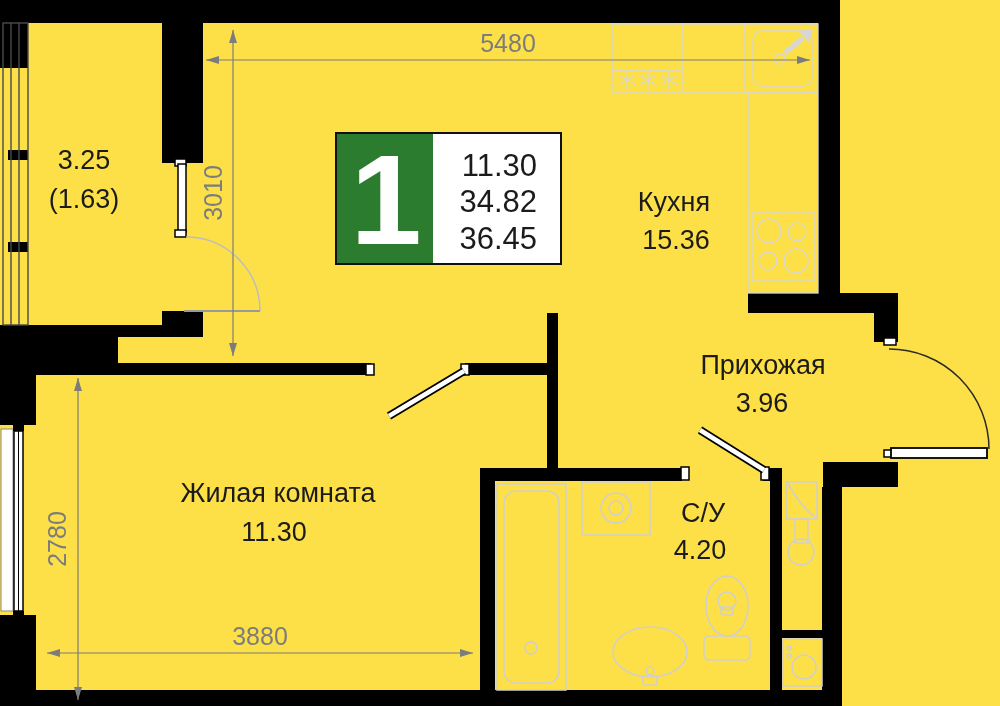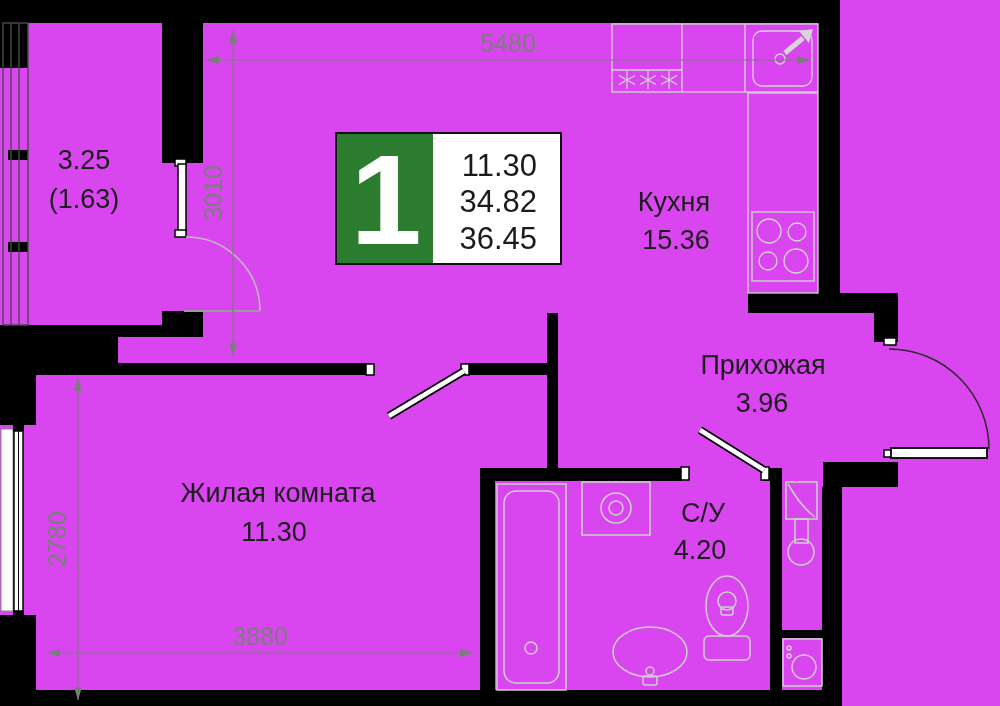--- a/index.html
+++ b/index.html
@@ -1,16 +1,16 @@
 <!DOCTYPE html>
 <html><head>
 <meta charset="utf-8">
 <style>
   html,body{margin:0;padding:0;background:#ffffff;}
-  .stage{width:1000px;height:706px;position:relative;background:#d946ef;overflow:hidden;}
+  .stage{width:1000px;height:706px;position:relative;background:#fde047;overflow:hidden;}
   svg text{font-family:"Liberation Sans","DejaVu Sans",sans-serif;}
   .room-label{fill:#1b1b1b;font-size:27px;font-weight:500;}
   .dim-label{fill:#7c7c7c;font-size:25px;}
   .badge-num{fill:#1b1b1b;font-size:31px;font-weight:500;}
   .badge-one{fill:#ffffff;font-size:128px;font-weight:600;}
   .wall{fill:#000000;stroke:none;}
   .fix{stroke:#cfcfcf;stroke-width:1.5;fill:none;}
   .fixl{stroke:#d6d6d6;stroke-width:1.3;fill:none;}
   .dim{stroke:#7c7c7c;stroke-width:1.2;fill:none;}
   .dimhead{fill:#7c7c7c;stroke:none;}

